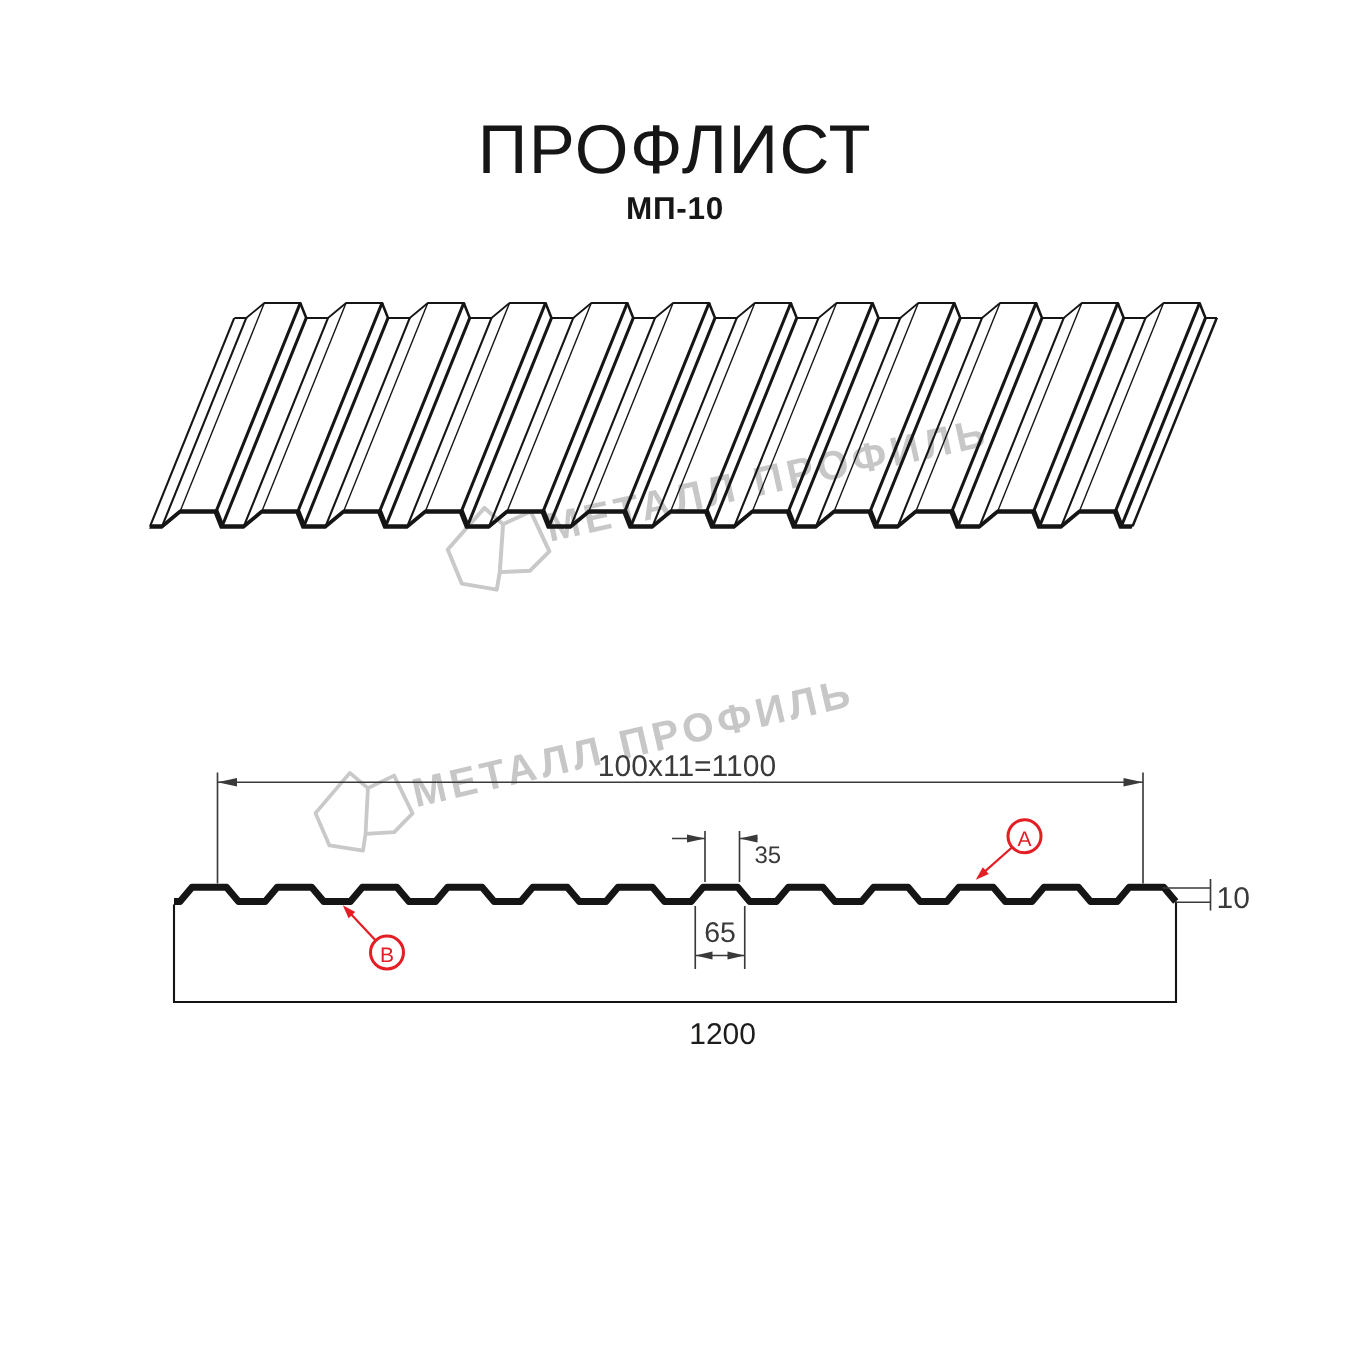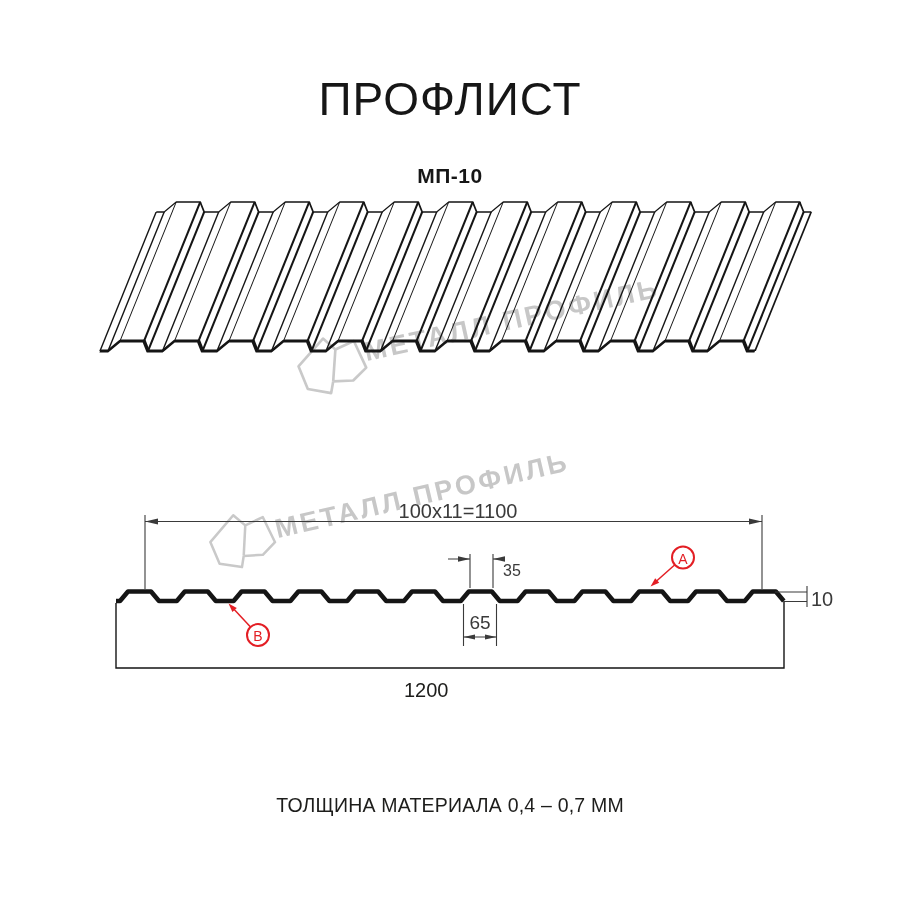--- a/index.html
+++ b/index.html
@@ -9,21 +9,21 @@
   }
   .layer{position:absolute;left:0;top:0;}
   .z1{z-index:1;} .z2{z-index:2;}
 
   .page-title{
     position:absolute;left:0;top:72px;width:900px;text-align:center;
     font-size:46px;font-weight:400;letter-spacing:1px;color:#161616;z-index:3;
   }
   .page-subtitle{
     position:absolute;left:0;top:128px;width:900px;text-align:center;
-    font-size:21px;font-weight:700;letter-spacing:.5px;color:#161616;z-index:3;margin-top:36px;
+    font-size:21px;font-weight:700;letter-spacing:.5px;color:#161616;z-index:3;
   }
   .footer-note{
     position:absolute;left:0;top:794px;width:900px;text-align:center;
     font-size:19.5px;font-weight:400;letter-spacing:.2px;color:#1d1d1b;z-index:3;
   }
 
   .wm{
     position:absolute;white-space:nowrap;z-index:1;
     font-weight:700;font-size:27px;letter-spacing:3px;line-height:31px;
     color:#c7c7c7;transform-origin:0 100%;
@@ -32,21 +32,21 @@
   .wm2{left:279px;top:514px;transform:rotate(-13.1deg);}
 
   .dim{
     position:absolute;z-index:3;color:#3a3a3a;
     font-size:20px;line-height:20px;font-weight:400;
   }
   #dim-total{left:398px;top:501px;width:120px;text-align:center;}
   #dim-ribtop{left:503px;top:541px;font-size:16px;margin-top:20px;}
   #dim-ribbase{left:464px;top:613px;width:32px;text-align:center;font-size:19px;}
   #dim-height{left:811px;top:589px;font-size:20px;}
-  #dim-width{left:404px;top:680px;width:100px;text-align:left;color:#1d1d1b;}
+  #dim-width{left:404px;top:680px;width:100px;text-align:right;color:#1d1d1b;}
 
   .mletter{
     position:absolute;z-index:3;width:24px;text-align:center;
     font-size:14px;line-height:18px;font-weight:500;color:#e31e24;
   }
   #marker-a{left:671px;top:550px;}
   #marker-b{left:246px;top:627px;}
 </style>
 </head>
 <body>
@@ -135,14 +135,13 @@
 
   <span class="dim" id="dim-total">100x11=1100</span>
   <span class="dim" id="dim-ribtop">35</span>
   <span class="dim" id="dim-ribbase">65</span>
   <span class="dim" id="dim-height">10</span>
   <span class="dim" id="dim-width">1200</span>
 
   <span class="mletter" id="marker-a">A</span>
   <span class="mletter" id="marker-b">B</span>
 
-  <div class="footer-note">ТОЛЩИНА МАТЕРИАЛА 0,4 – 0,7 ММ</div>
 </div>
 
 </body></html>

